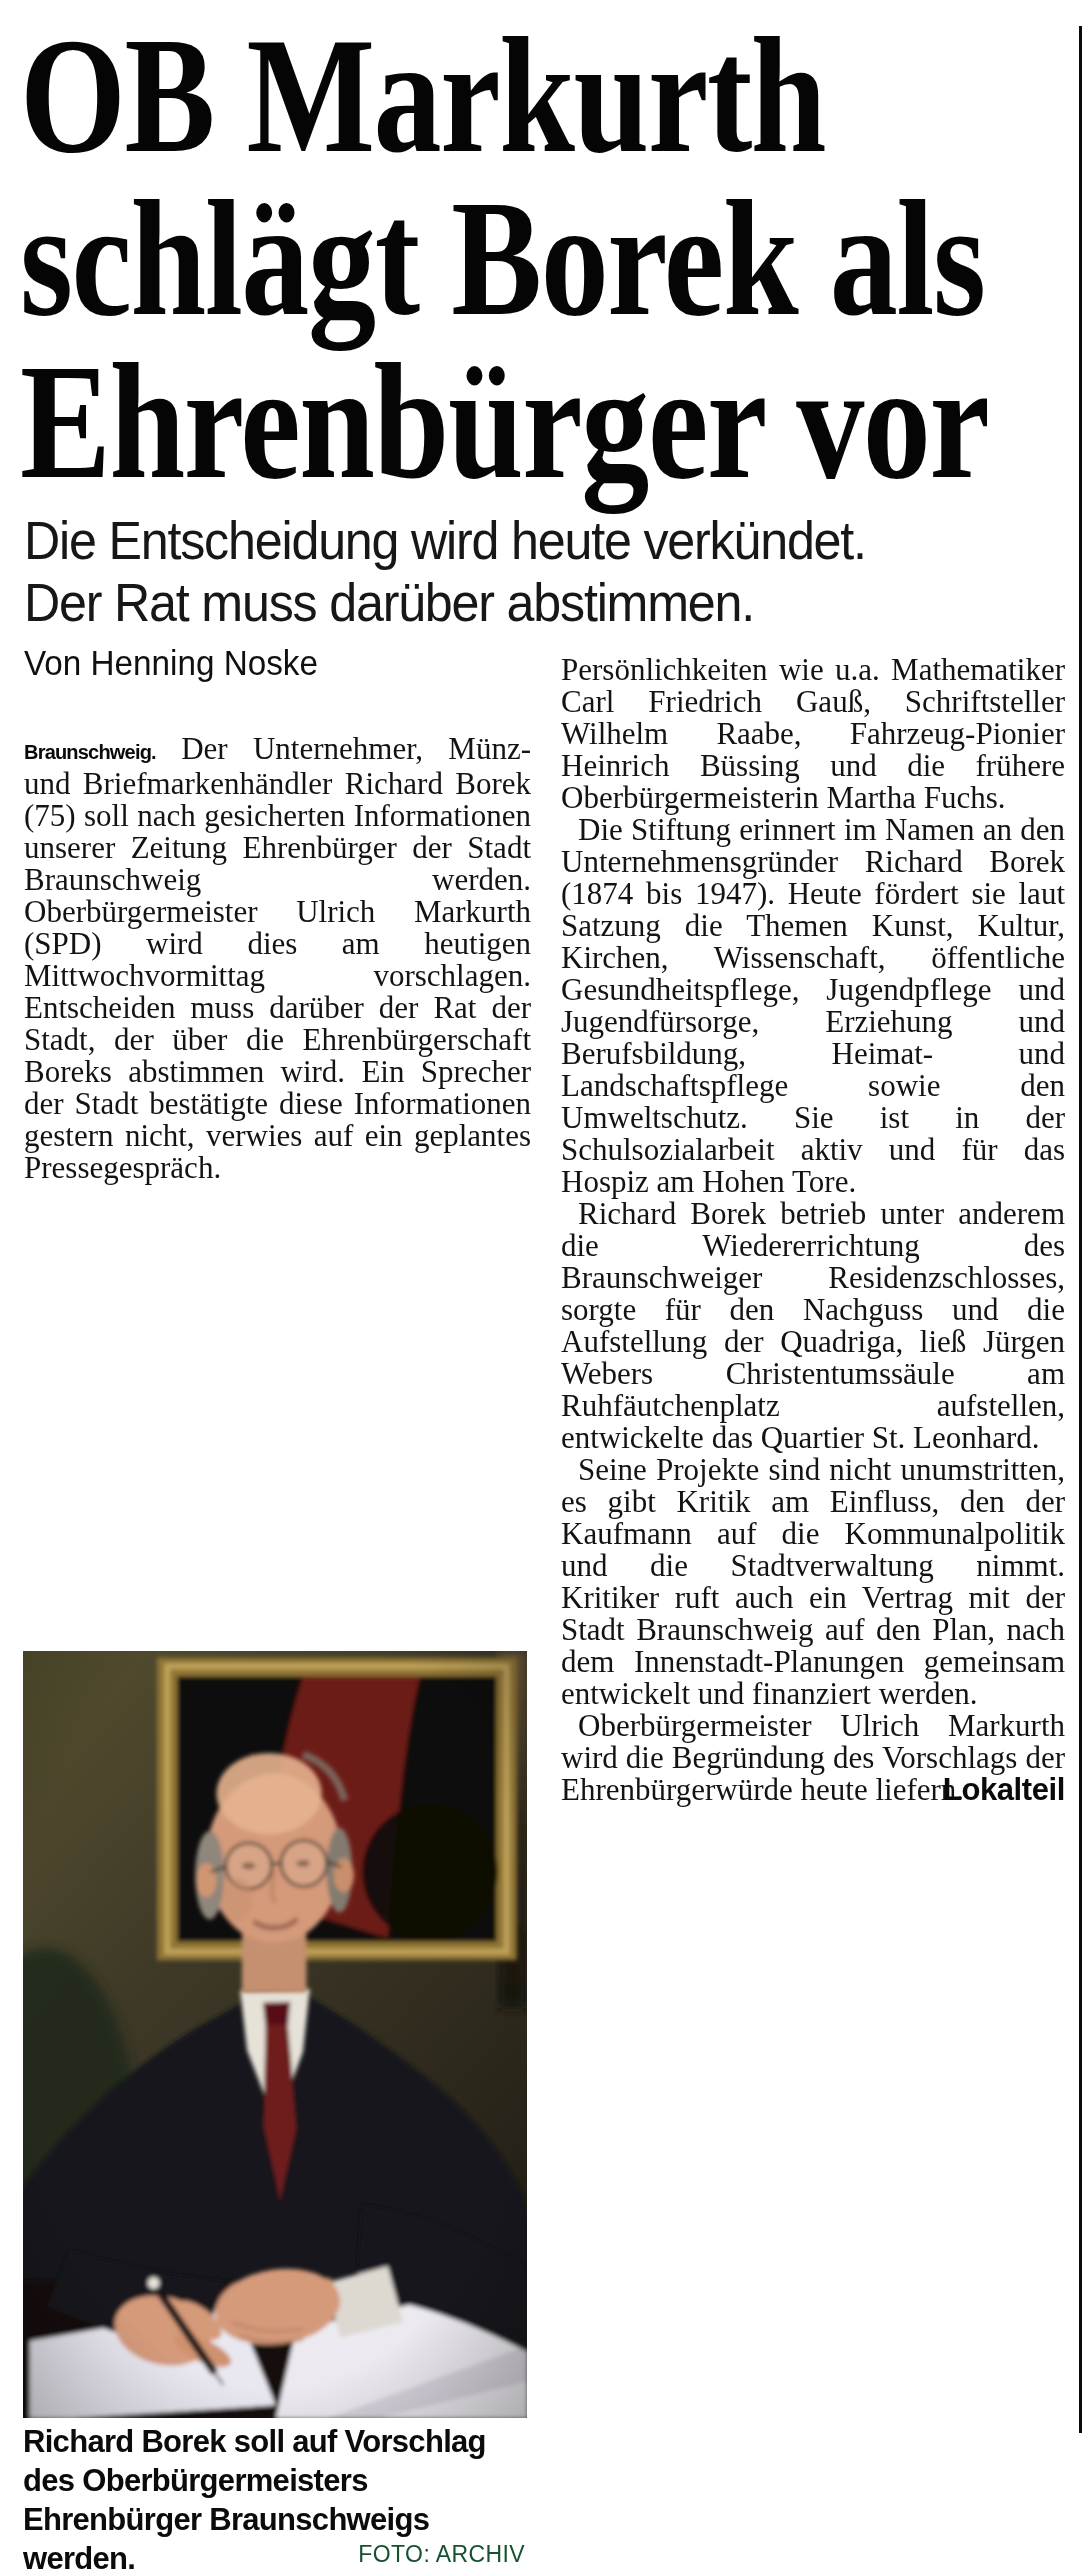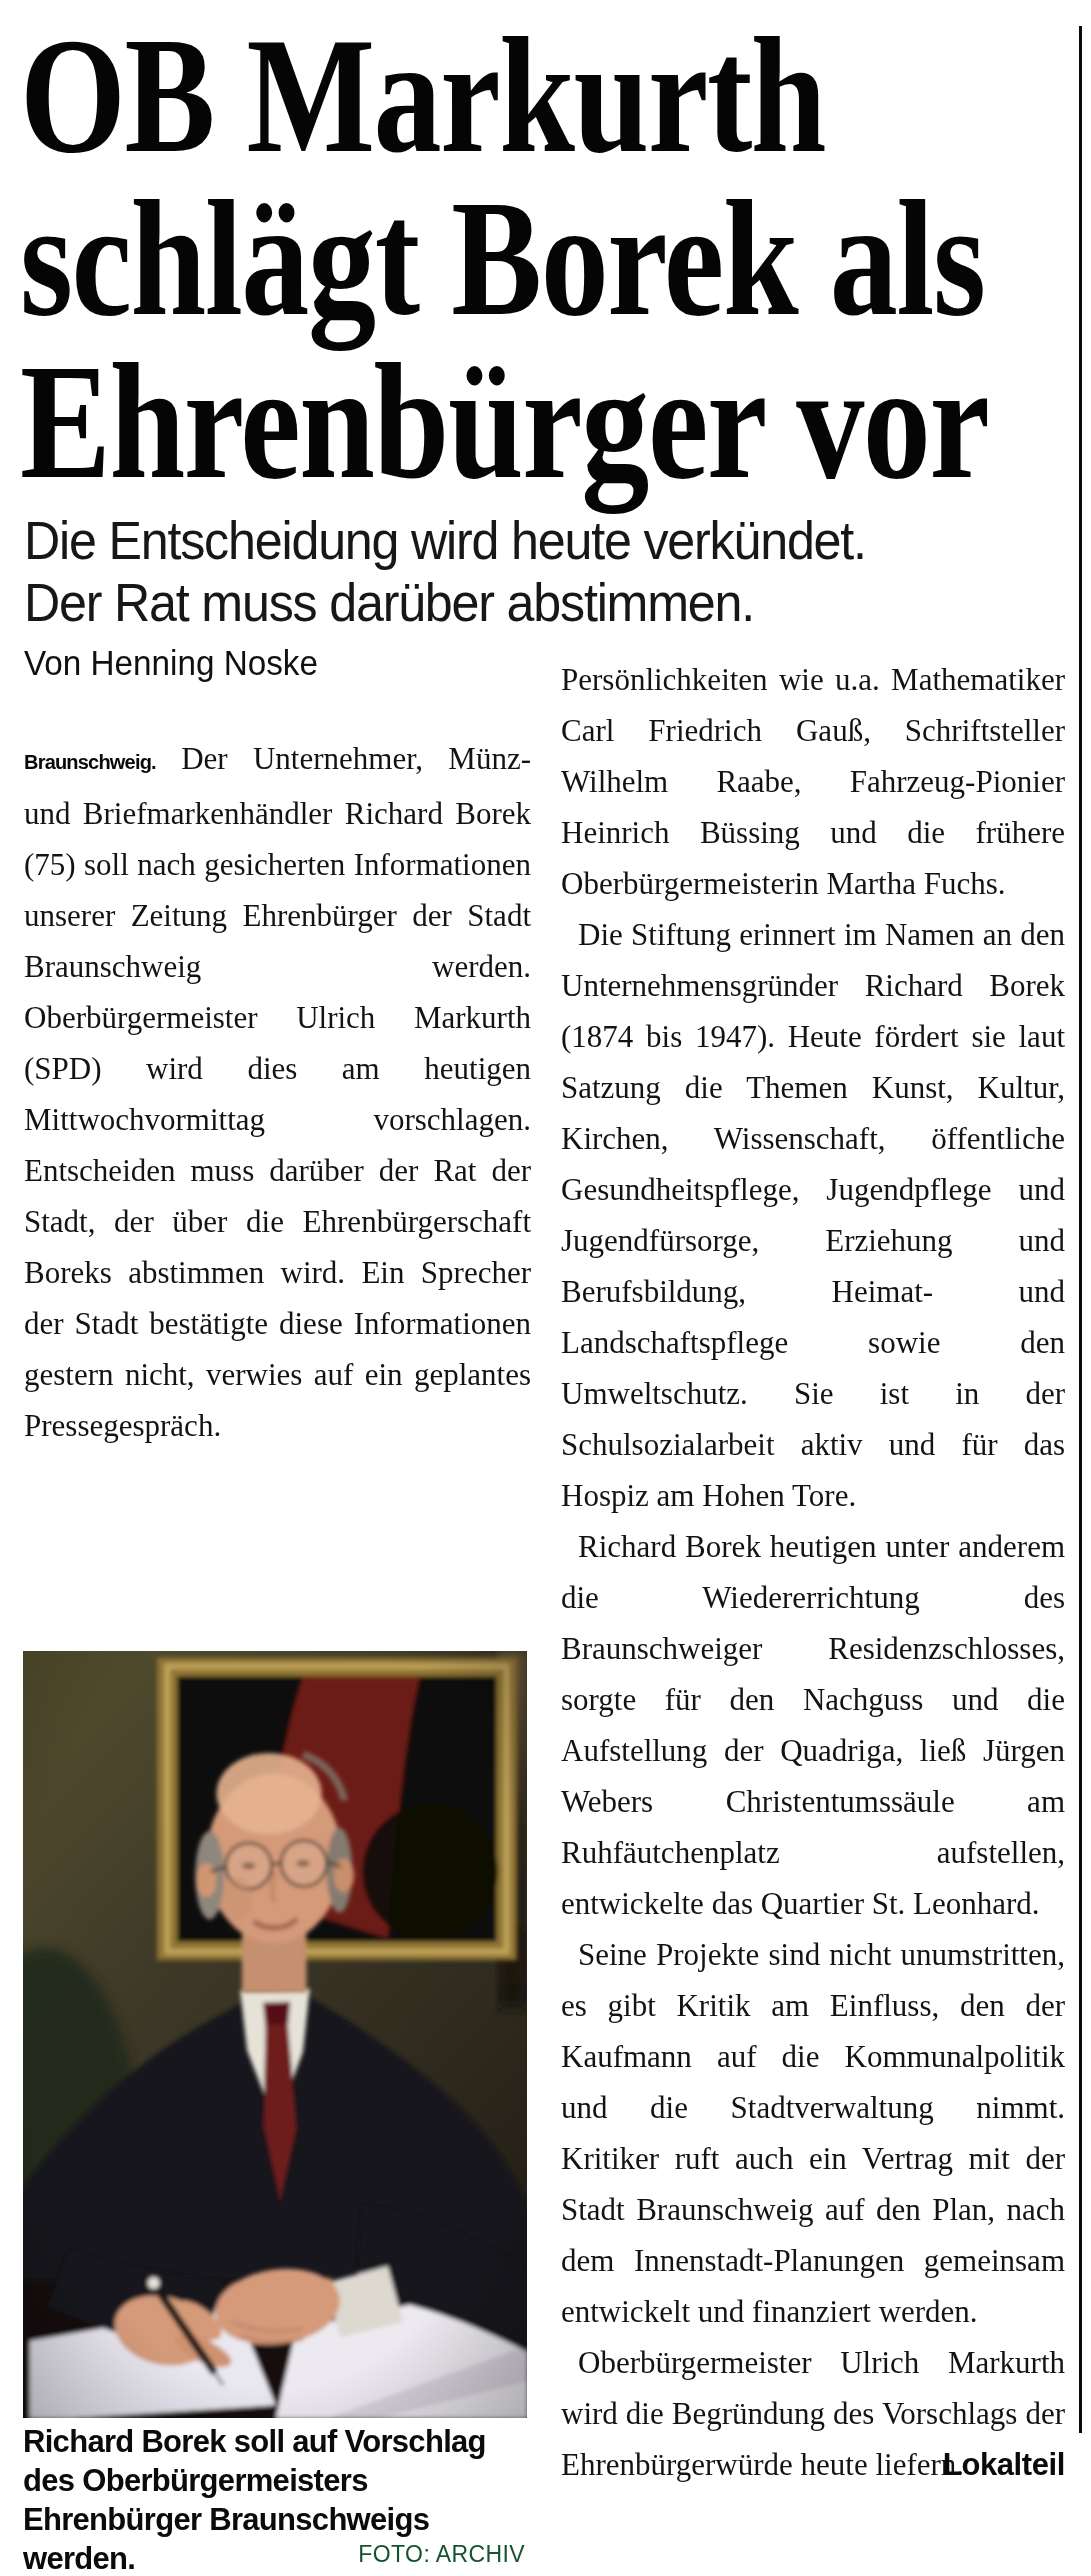--- a/index.html
+++ b/index.html
@@ -26,21 +26,21 @@
   
   #byline{
     left:24px;top:643px;
     font-family:"Liberation Sans",sans-serif;color:#101010;
     font-size:35px;line-height:39px;
     transform:scaleX(0.95);transform-origin:left top;white-space:nowrap;
   }
 
   
   .col{
-    font-size:31px;line-height:51px;text-align:justify;color:#131313;
+    font-size:31px;line-height:32px;text-align:justify;color:#131313;
     hyphens:auto;-webkit-hyphens:auto;
   }
   #col-left{left:24px;top:733px;width:507px}
   #col-right{left:561px;top:654px;width:504px}
   .col p{margin:0;padding:0}
   .col p.indent{text-indent:17px}
   .lead{
     font-family:"Liberation Sans",sans-serif;font-weight:bold;
     font-size:20px;letter-spacing:-0.8px;color:#0a0a0a;
   }
@@ -85,21 +85,21 @@
 
 <div class="abs" id="byline">Von Henning Noske</div>
 
 <div class="abs col" id="col-left">
   <p><span class="lead">Braunschweig.</span> <span>Der Unternehmer, Münz- und Briefmarkenhändler Richard Borek (75) soll nach gesicherten Informationen unserer Zeitung Ehrenbürger der Stadt Braunschweig werden. Oberbürgermeister Ulrich Markurth (SPD) wird dies am heutigen Mittwochvormittag vorschlagen. Entscheiden muss darüber der Rat der Stadt, der über die Ehrenbürgerschaft Boreks abstimmen wird. Ein Sprecher der Stadt bestätigte diese Informationen gestern nicht, verwies auf ein geplantes Pressegespräch.</span></p>
 </div>
 
 <div class="abs col" id="col-right">
   <p>Persönlichkeiten wie u.a. Mathematiker Carl Friedrich Gauß, Schriftsteller Wilhelm Raabe, Fahrzeug-Pionier Heinrich Büssing und die frühere Oberbürgermeisterin Martha Fuchs.</p>
   <p class="indent">Die Stiftung erinnert im Namen an den Unternehmensgründer Richard Borek (1874 bis 1947). Heute fördert sie laut Satzung die Themen Kunst, Kultur, Kirchen, Wissenschaft, öffentliche Gesundheitspflege, Jugendpflege und Jugendfürsorge, Erziehung und Berufsbildung, Heimat- und Landschaftspflege sowie den Umweltschutz. Sie ist in der Schulsozialarbeit aktiv und für das Hospiz am Hohen Tore.</p>
-  <p class="indent">Richard Borek heutigen unter anderem die Wiedererrichtung des Braunschweiger Residenzschlosses, sorgte für den Nachguss und die Aufstellung der Quadriga, ließ Jürgen Webers Christentumssäule am Ruhfäutchenplatz aufstellen, entwickelte das Quartier St. Leonhard.</p>
+  <p class="indent">Richard Borek betrieb unter anderem die Wiedererrichtung des Braunschweiger Residenzschlosses, sorgte für den Nachguss und die Aufstellung der Quadriga, ließ Jürgen Webers Christentumssäule am Ruhfäutchenplatz aufstellen, entwickelte das Quartier St. Leonhard.</p>
   <p class="indent">Seine Projekte sind nicht unumstritten, es gibt Kritik am Einfluss, den der Kaufmann auf die Kommunalpolitik und die Stadtverwaltung nimmt. Kritiker ruft auch ein Vertrag mit der Stadt Braunschweig auf den Plan, nach dem Innenstadt-Planungen gemeinsam entwickelt und finanziert werden.</p>
   <p class="indent tagwrap"><span>Oberbürgermeister Ulrich Markurth wird die Begründung des Vorschlags der Ehrenbürgerwürde heute liefern.</span><span class="tag">Lokalteil</span></p>
 </div>
 
 <div class="abs" id="photo">
   <svg viewBox="0 0 594 903" preserveAspectRatio="none">
     <defs>
       <linearGradient id="wallG" x1="0" y1="0" x2="0.7" y2="1">
         <stop offset="0" stop-color="#55502f"></stop>
         <stop offset="0.45" stop-color="#3c3726"></stop>

